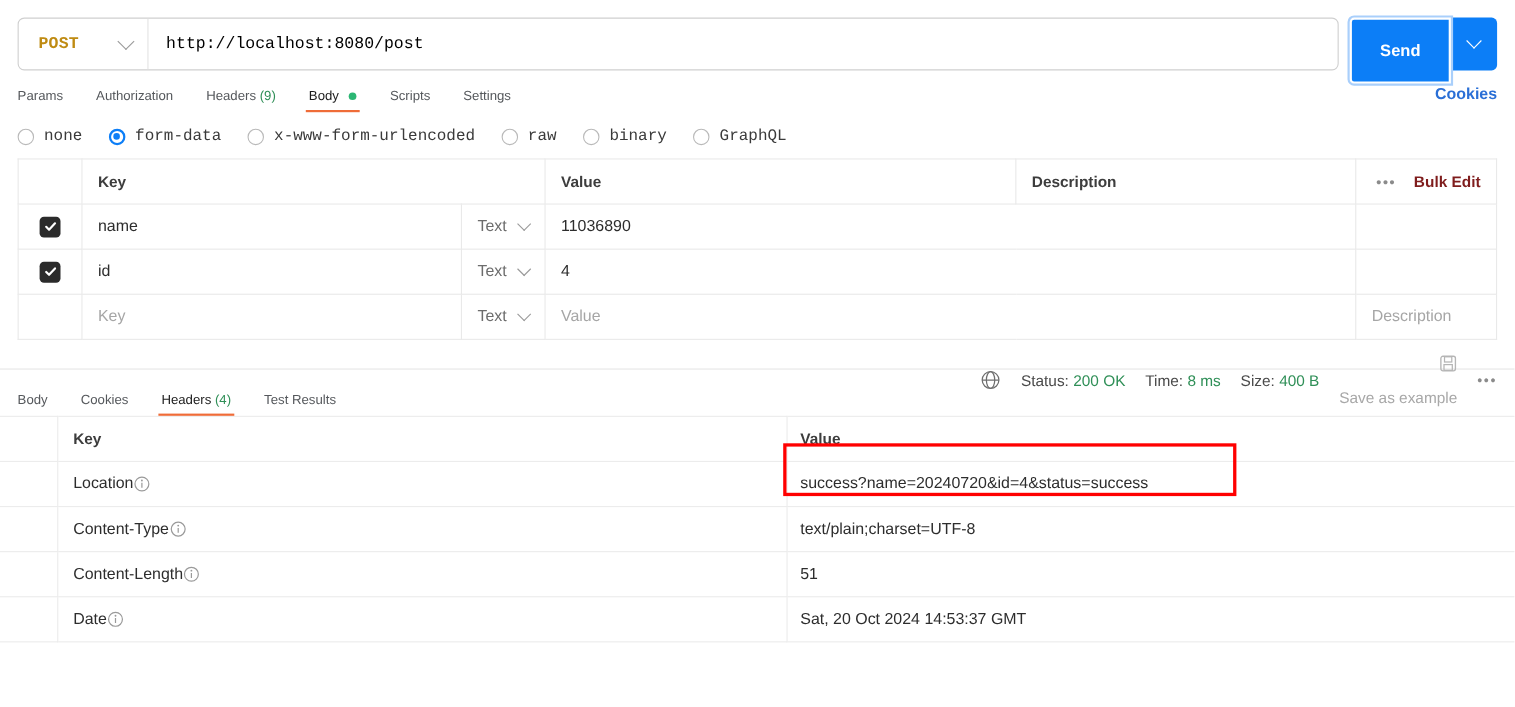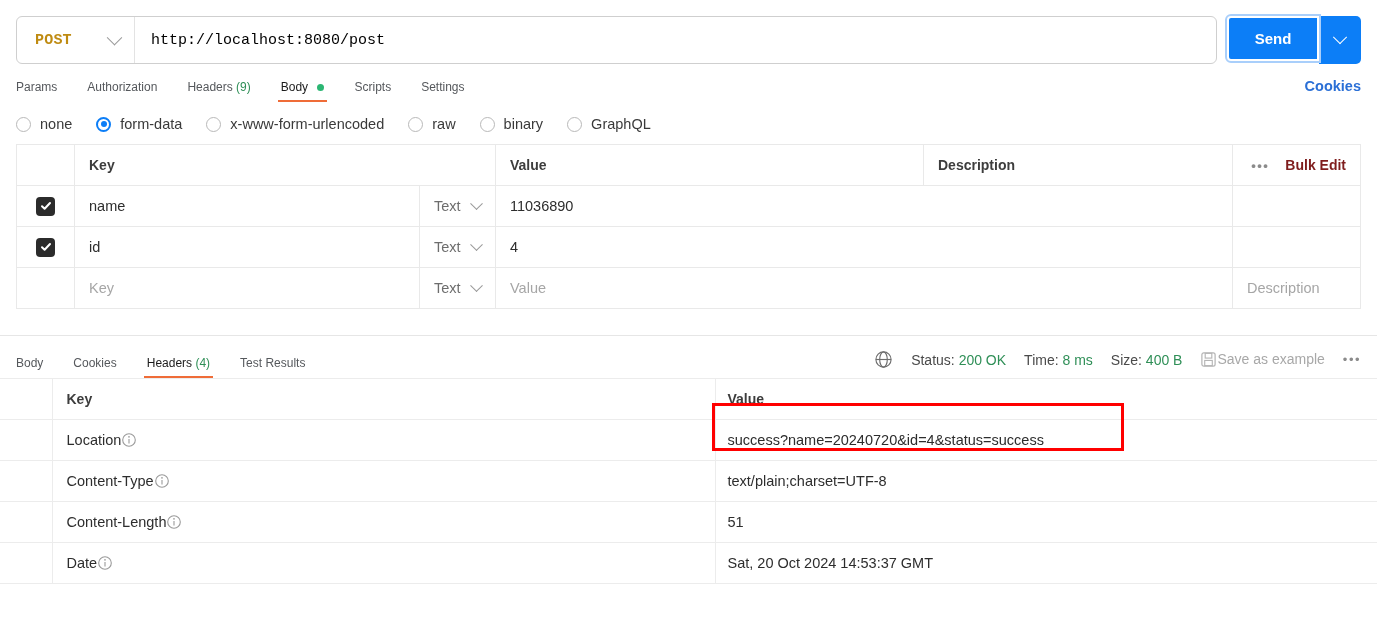--- a/index.html
+++ b/index.html
@@ -61,21 +61,21 @@
   }
   .send-group {
     display: flex;
     margin-left: 10px;
     height: 48px;
     border-radius: 5px;
     overflow: visible;
   }
   .send-btn {
     width: 92px;
-    height: 45px;
+    height: 60px;
     background: #0c7ef7;
     color: #fff;
     font-size: 15px;
     font-weight: bold;
     border: 2px solid #ffffff;
     outline: 2px solid #a9cffb;
     border-radius: 4px 0 0 4px;
     cursor: pointer;
     display: flex;
     align-items: center;
@@ -142,20 +142,21 @@
     color: #2a6fd6;
     padding-bottom: 8px;
     cursor: pointer;
   }
 
   
   .radio-row {
     display: flex;
     align-items: center;
     padding: 14px 16px 12px 16px;
+    font-family: Liberation Mono, monospace;
   }
   .radio-opt {
     display: flex;
     align-items: center;
     margin-right: 24px;
     cursor: pointer;
     font-size: 14.5px;
     color: #3a3a3a;
     white-space: nowrap;
   }
@@ -264,24 +265,25 @@
     align-items: center;
     gap: 18px;
     padding-bottom: 9px;
     font-size: 14px;
     color: #4a4a4a;
     white-space: nowrap;
   }
   .meta-val { color: #2f8f57; }
   .save-example {
     display: flex;
-    align-items: flex-start;
-    gap: 0;
+    align-items: flex-end;
+    gap: 14px;
     color: #a8a8a8;
     cursor: pointer;
+    flex-direction: column;
   }
   .globe { flex: none; }
 
   
   .rh-table {
     border-collapse: collapse;
     width: 100%;
     table-layout: fixed;
   }
   .rh-table th, .rh-table td {

